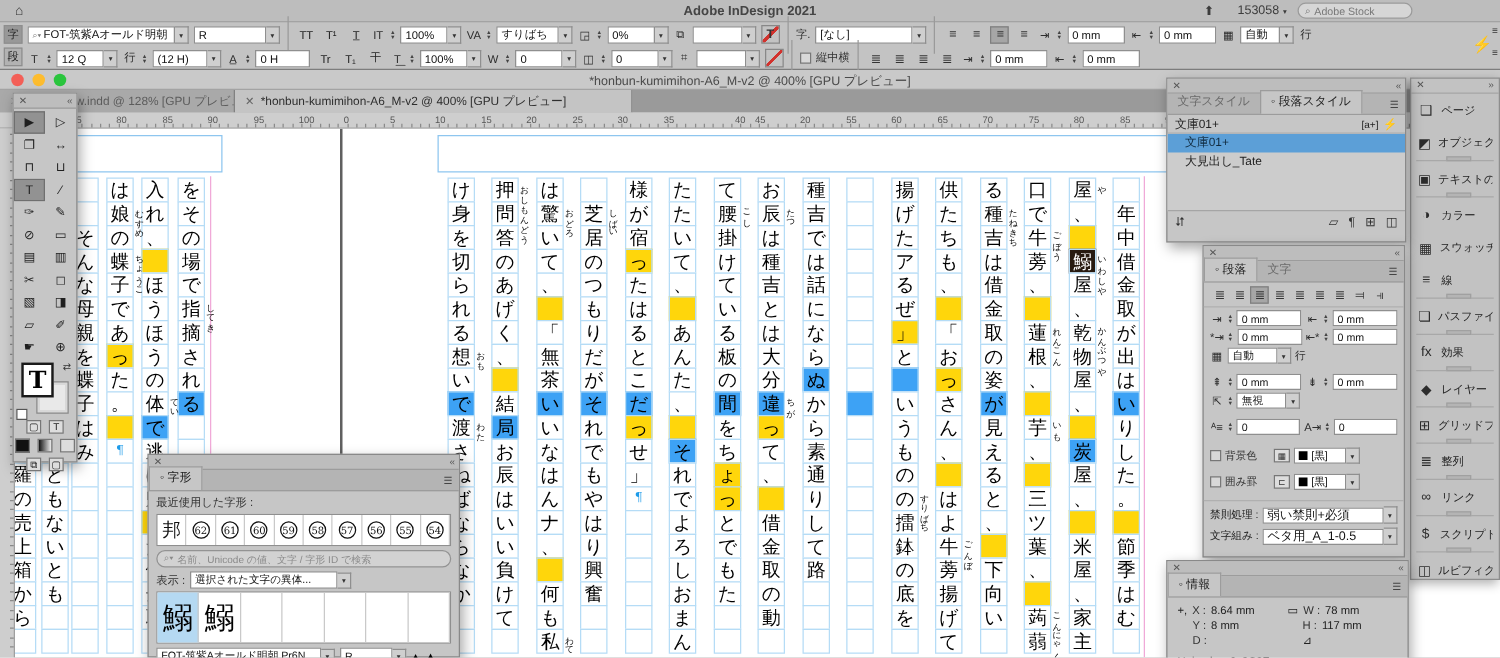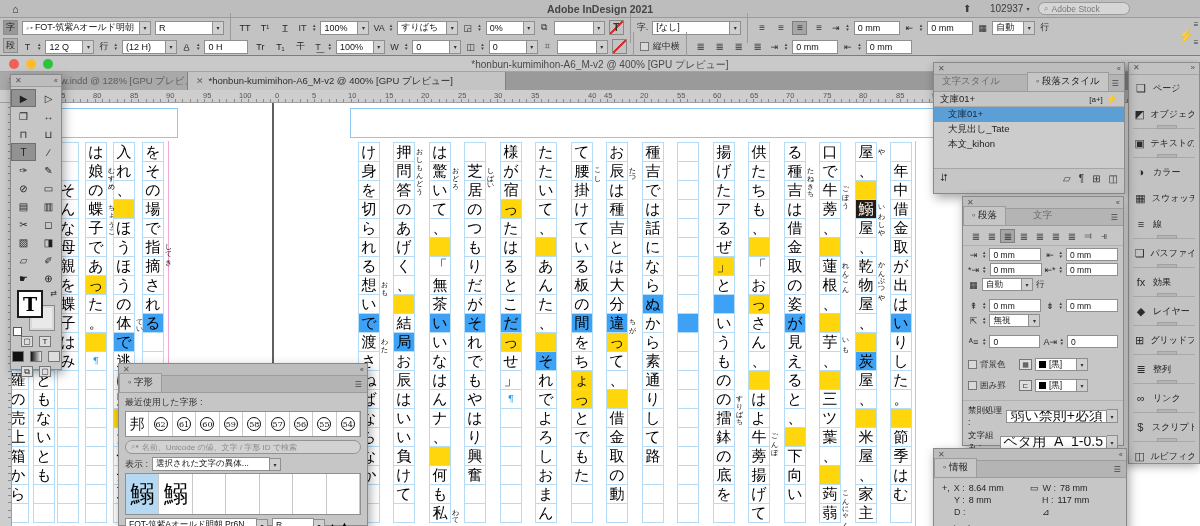--- a/index.html
+++ b/index.html
@@ -77,21 +77,21 @@
   .cell.hl-s{background:#271a10;color:#fff;}
   .cell.hl-m{color:#1e9be9;font-size:10px;}
   .ruby{position:absolute;left:21px;writing-mode:vertical-rl;text-orientation:upright;
     font-family:"DejaVu Serif",serif;font-size:7px;line-height:9px;color:#000;white-space:nowrap;}
 
   
   .panel{position:absolute;background:#c6c6c6;border:1px solid #898989;box-shadow:2px 4px 10px rgba(0,0,0,.35);}
   .phead{height:12px;background:#bdbdbd;border-bottom:1px solid #9c9c9c;position:relative;font-size:8px;color:#555;}
   .phead .px{position:absolute;left:4px;top:1px;}
   .phead .pc{position:absolute;right:4px;top:1px;letter-spacing:-1px;}
-  .ptabs{height:17px;display:flex;align-items:flex-end;background:#b4b4b4;border-bottom:1px solid #9c9c9c;position:relative;gap:19px;}
+  .ptabs{height:17px;display:flex;align-items:flex-end;background:#b4b4b4;border-bottom:1px solid #9c9c9c;position:relative;}
   .ptab{padding:2px 8px 3px;font-size:9.5px;color:#6a6a6a;}
   .ptab.active{background:#c6c6c6;color:#222;border:1px solid #9c9c9c;border-bottom:none;}
   .pmenu{position:absolute;right:5px;top:4px;font-size:8px;color:#444;}
 
   
   .tools{left:10px;top:74px;width:52px;height:296px;z-index:30;}
   .tgrid{display:flex;flex-wrap:wrap;padding-top:2px;}
   .tool{width:25px;height:18px;display:flex;align-items:center;justify-content:center;font-size:10px;color:#1f1f1f;}
   .tool.sel{background:#929292;box-shadow:inset 0 0 0 1px #6f6f6f;}
   .proxy{position:relative;height:44px;margin:3px 6px 0;}
@@ -130,21 +130,21 @@
   .srow.sel{background:#5c9fd7;color:#102a3e;}
   .sfoot{display:flex;align-items:center;height:18px;padding:0 6px;font-size:10px;color:#333;gap:8px;}
 
   .para{left:962px;top:196px;width:162px;height:250px;z-index:50;}
   .alrow{display:flex;gap:1px;padding:3px 5px 2px;border-bottom:1px solid #b0b0b0;}
   .prow{display:flex;align-items:center;gap:3px;padding:2px 5px 0;font-size:8.5px;color:#333;}
   .prow .fld{width:52px;height:13px;font-size:8.5px;}
   .prow .dd{height:13px;}
   .pswl{width:13px;height:11px;border:1px solid #777;background:#ddd;font-size:7px;display:flex;align-items:center;justify-content:center;}
   .kin{display:flex;align-items:center;gap:3px;padding:3px 5px 0;font-size:8.5px;color:#222;}
-  .kin .fld{flex:1;height: 13px;font-size:14px;}
+  .kin .fld{flex:1;height: 13px;font-size:10px;}
 
   .infop{left:933px;top:448px;width:194px;height:100px;z-index:50;}
   .irow{display:flex;font-size:9px;color:#222;padding:1px 8px;}
   .icolL{width:88px;display:flex;gap:4px;}
   .icolR{display:flex;gap:4px;}
   .ilabel{color:#333;}
 
   
   .dock{position:absolute;left:1128px;top:62px;width:72px;height:402px;background:#c2c2c2;
     border:1px solid #8e8e8e;box-shadow:-2px 3px 8px rgba(0,0,0,.3);z-index:45;}
@@ -158,21 +158,21 @@
 </head>
 <body>
 
 <div id="stage">
 
   <div class="appbar">
     <span class="home">⌂</span>
     <span class="apptitle">Adobe InDesign 2021</span>
     <span class="share">⬆</span>
     <span class="docver">
-      <span>102937</span>
+      <span>153058</span>
       <span style="font-size:6px">▾</span>
     </span>
     <span class="stock">
       <span style="font-size:8px">⌕</span>
       <span>Adobe Stock</span>
     </span>
   </div>
 
   <div class="cbar">
     <div class="mode on" style="top:2px">字</div>
@@ -1269,21 +1269,20 @@
       <span class="pmenu">☰</span>
     </div>
     <div class="stylehdr">
       <span style="flex:1">文庫01+</span>
       <span style="font-size:8px">[a+]</span>
       <span style="font-size:9px">⚡</span>
     </div>
     <div class="slist">
         <div class="srow sel">文庫01+</div>
         <div class="srow">大見出し_Tate</div>
-        <div class="srow">本文_kihon</div>
       </div>
     <div class="sfoot">
       <span>⮃</span>
       <span style="flex:1"></span>
       <span>▱</span>
       <span>¶</span>
       <span>⊞</span>
       <span>◫</span>
     </div>
   </div>

